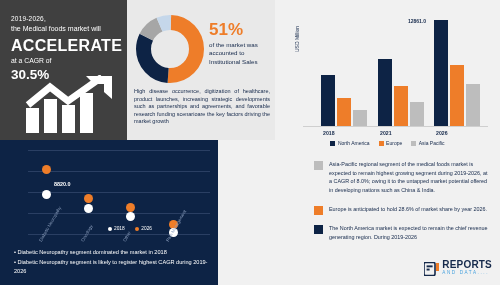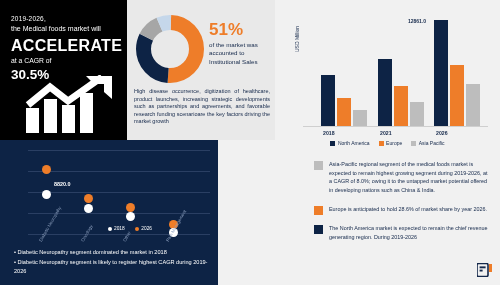--- a/index.html
+++ b/index.html
@@ -6,21 +6,21 @@
   body{
     width:500px;height:285px;overflow:hidden;
     font-family:"Liberation Sans", sans-serif;
     background:#ffffff;
   }
   .page{position:relative;width:500px;height:285px;background:#f1f1f1;}
 
   
   .accel-panel{
     position:absolute;left:0;top:0;width:127px;height:140px;
-    background:#000000;box-sizing:border-box;padding:14px 10px 0 11px;
+    background:#404040;box-sizing:border-box;padding:14px 10px 0 11px;
     color:#ffffff;
   }
   .accel-years{font-size:6.5px;letter-spacing:.2px;line-height:9px;}
   .accel-sub{font-size:7px;line-height:10px;margin-top:1px;}
   .accel-big{font-size:16px;font-weight:bold;letter-spacing:.3px;line-height:19px;margin-top:2px;}
   .accel-cagr{font-size:6.8px;line-height:9px;margin-top:1px;}
   .accel-pct{font-size:13.5px;font-weight:bold;line-height:16px;margin-top:2px;}
 
   .growth-icon{position:absolute;left:24px;top:75px;width:95px;height:58px;}
 
@@ -227,16 +227,20 @@
       <div class="tx">The North America market  is expected to remain the chief revenue generating region. During 2019-2026</div>
     </div>
 
     <div class="logo">
       <svg class="logo-mark" viewBox="0 0 15 14">
         <rect x="0" y="0.5" width="11" height="13" rx="1.5" fill="none" stroke="#15294b" stroke-width="1.6"></rect>
         <rect x="2.6" y="3.4" width="6" height="1.9" fill="#15294b"></rect>
         <rect x="2.6" y="6.6" width="3" height="1.9" fill="#15294b"></rect>
         <rect x="12" y="1" width="3" height="8" fill="#ee7d29"></rect>
       </svg>
+      <div class="logo-text">
+        <div class="logo-main">REPORTS</div>
+        <div class="logo-sub">AND DATA....</div>
+      </div>
     </div>
   </div>
 
 </div>
 
 </body></html>

